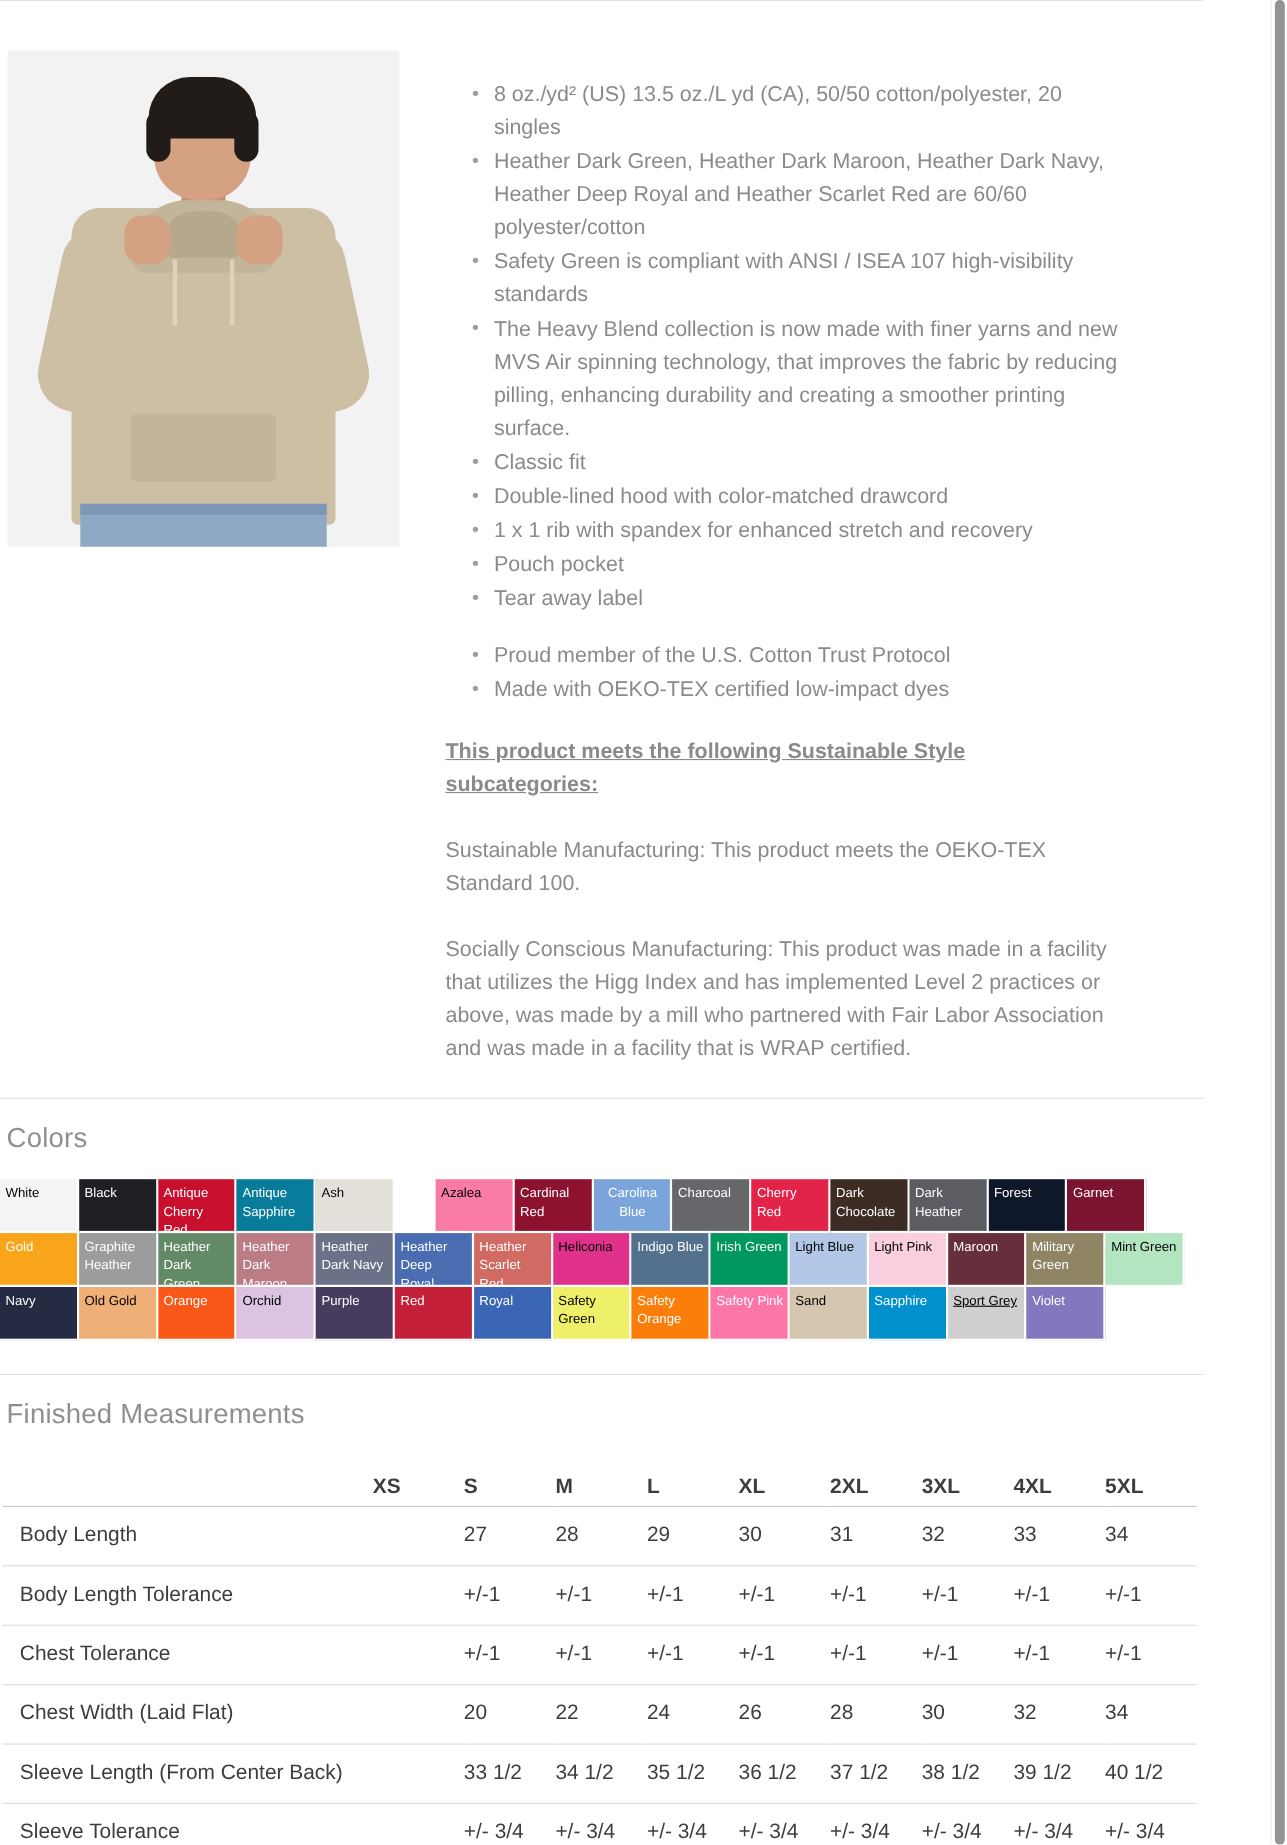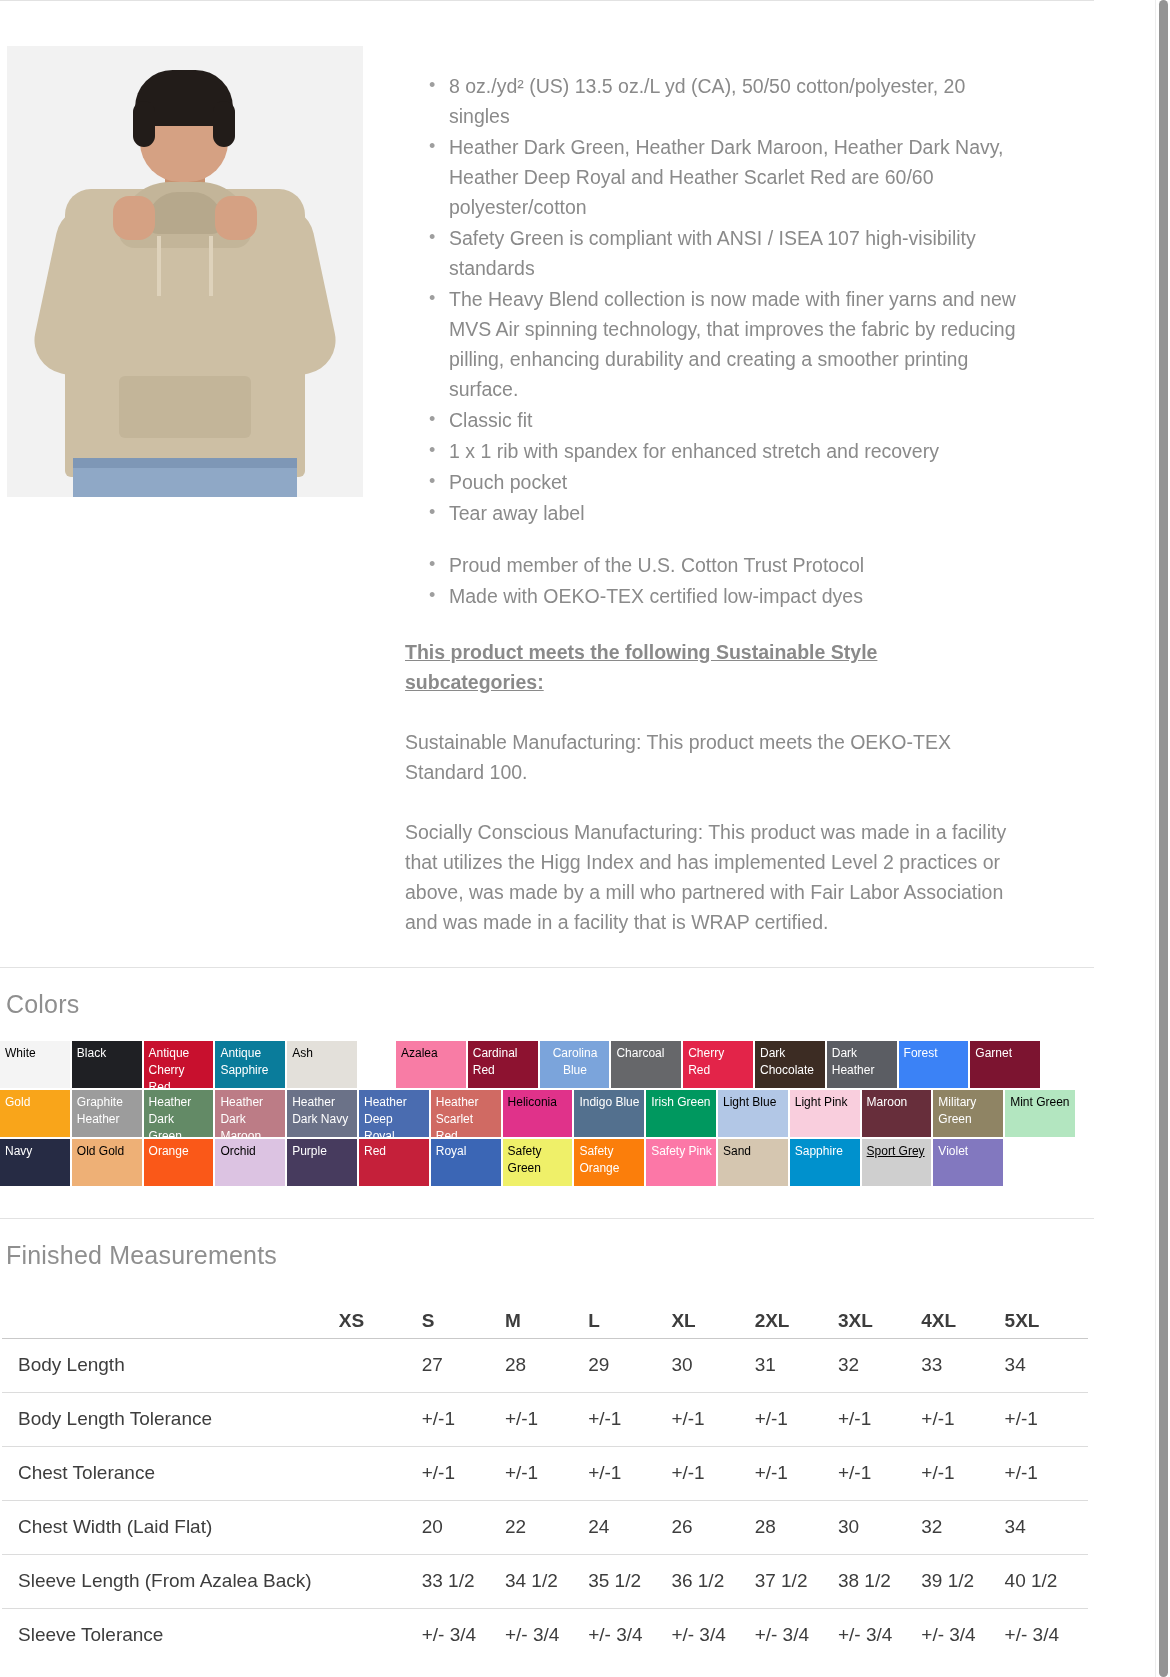--- a/index.html
+++ b/index.html
@@ -160,20 +160,21 @@
       <div class="ph-jeans2"></div>
     </div>
 
     <div class="product-bullets">
       <ul class="bul">
         <li>8 oz./yd² (US) 13.5 oz./L yd (CA), 50/50 cotton/polyester, 20 singles</li>
         <li>Heather Dark Green, Heather Dark Maroon, Heather Dark Navy, Heather Deep Royal and Heather Scarlet Red are 60/60 polyester/cotton</li>
         <li>Safety Green is compliant with ANSI / ISEA 107 high-visibility standards</li>
         <li>The Heavy Blend collection is now made with finer yarns and new MVS Air spinning technology, that improves the fabric by reducing pilling, enhancing durability and creating a smoother printing surface.</li>
         <li>Classic fit</li>
+        <li>Double-lined hood with color-matched drawcord</li>
         <li>1 x 1 rib with spandex for enhanced stretch and recovery</li>
         <li>Pouch pocket</li>
         <li>Tear away label</li>
       </ul>
 
       <ul class="bul second">
         <li>Proud member of the U.S. Cotton Trust Protocol</li>
         <li>Made with OEKO-TEX certified low-impact dyes</li>
       </ul>
 
@@ -218,21 +219,21 @@
         </div>
         <div class="swatch" style="background: rgb(227, 36, 73); color: rgb(255, 255, 255);">
           <span>Cherry Red</span>
         </div>
         <div class="swatch" style="background: rgb(60, 44, 35); color: rgb(255, 255, 255);">
           <span>Dark Chocolate</span>
         </div>
         <div class="swatch" style="background: rgb(91, 93, 99); color: rgb(255, 255, 255);">
           <span>Dark Heather</span>
         </div>
-        <div class="swatch" style="background: #3b82f6; color: rgb(255, 255, 255);">
+        <div class="swatch" style="background: #0f172a; color: rgb(255, 255, 255);">
           <span>Forest</span>
         </div>
         <div class="swatch" style="background: rgb(124, 20, 48); color: rgb(255, 255, 255);">
           <span>Garnet</span>
         </div>
         <div class="swatch" style="background: rgb(249, 165, 26); color: rgb(255, 255, 255);">
           <span>Gold</span>
         </div>
         <div class="swatch" style="background: rgb(156, 156, 156); color: rgb(255, 255, 255);">
           <span>Graphite Heather</span>
@@ -383,21 +384,21 @@
             <td class="size">20</td>
             <td class="size">22</td>
             <td class="size">24</td>
             <td class="size">26</td>
             <td class="size">28</td>
             <td class="size">30</td>
             <td class="size">32</td>
             <td class="size">34</td>
           </tr>
           <tr>
-            <td class="rowname">Sleeve Length (From Azalea Back)</td>
+            <td class="rowname">Sleeve Length (From Center Back)</td>
             <td class="size"></td>
             <td class="size">33 1/2</td>
             <td class="size">34 1/2</td>
             <td class="size">35 1/2</td>
             <td class="size">36 1/2</td>
             <td class="size">37 1/2</td>
             <td class="size">38 1/2</td>
             <td class="size">39 1/2</td>
             <td class="size">40 1/2</td>
           </tr>

